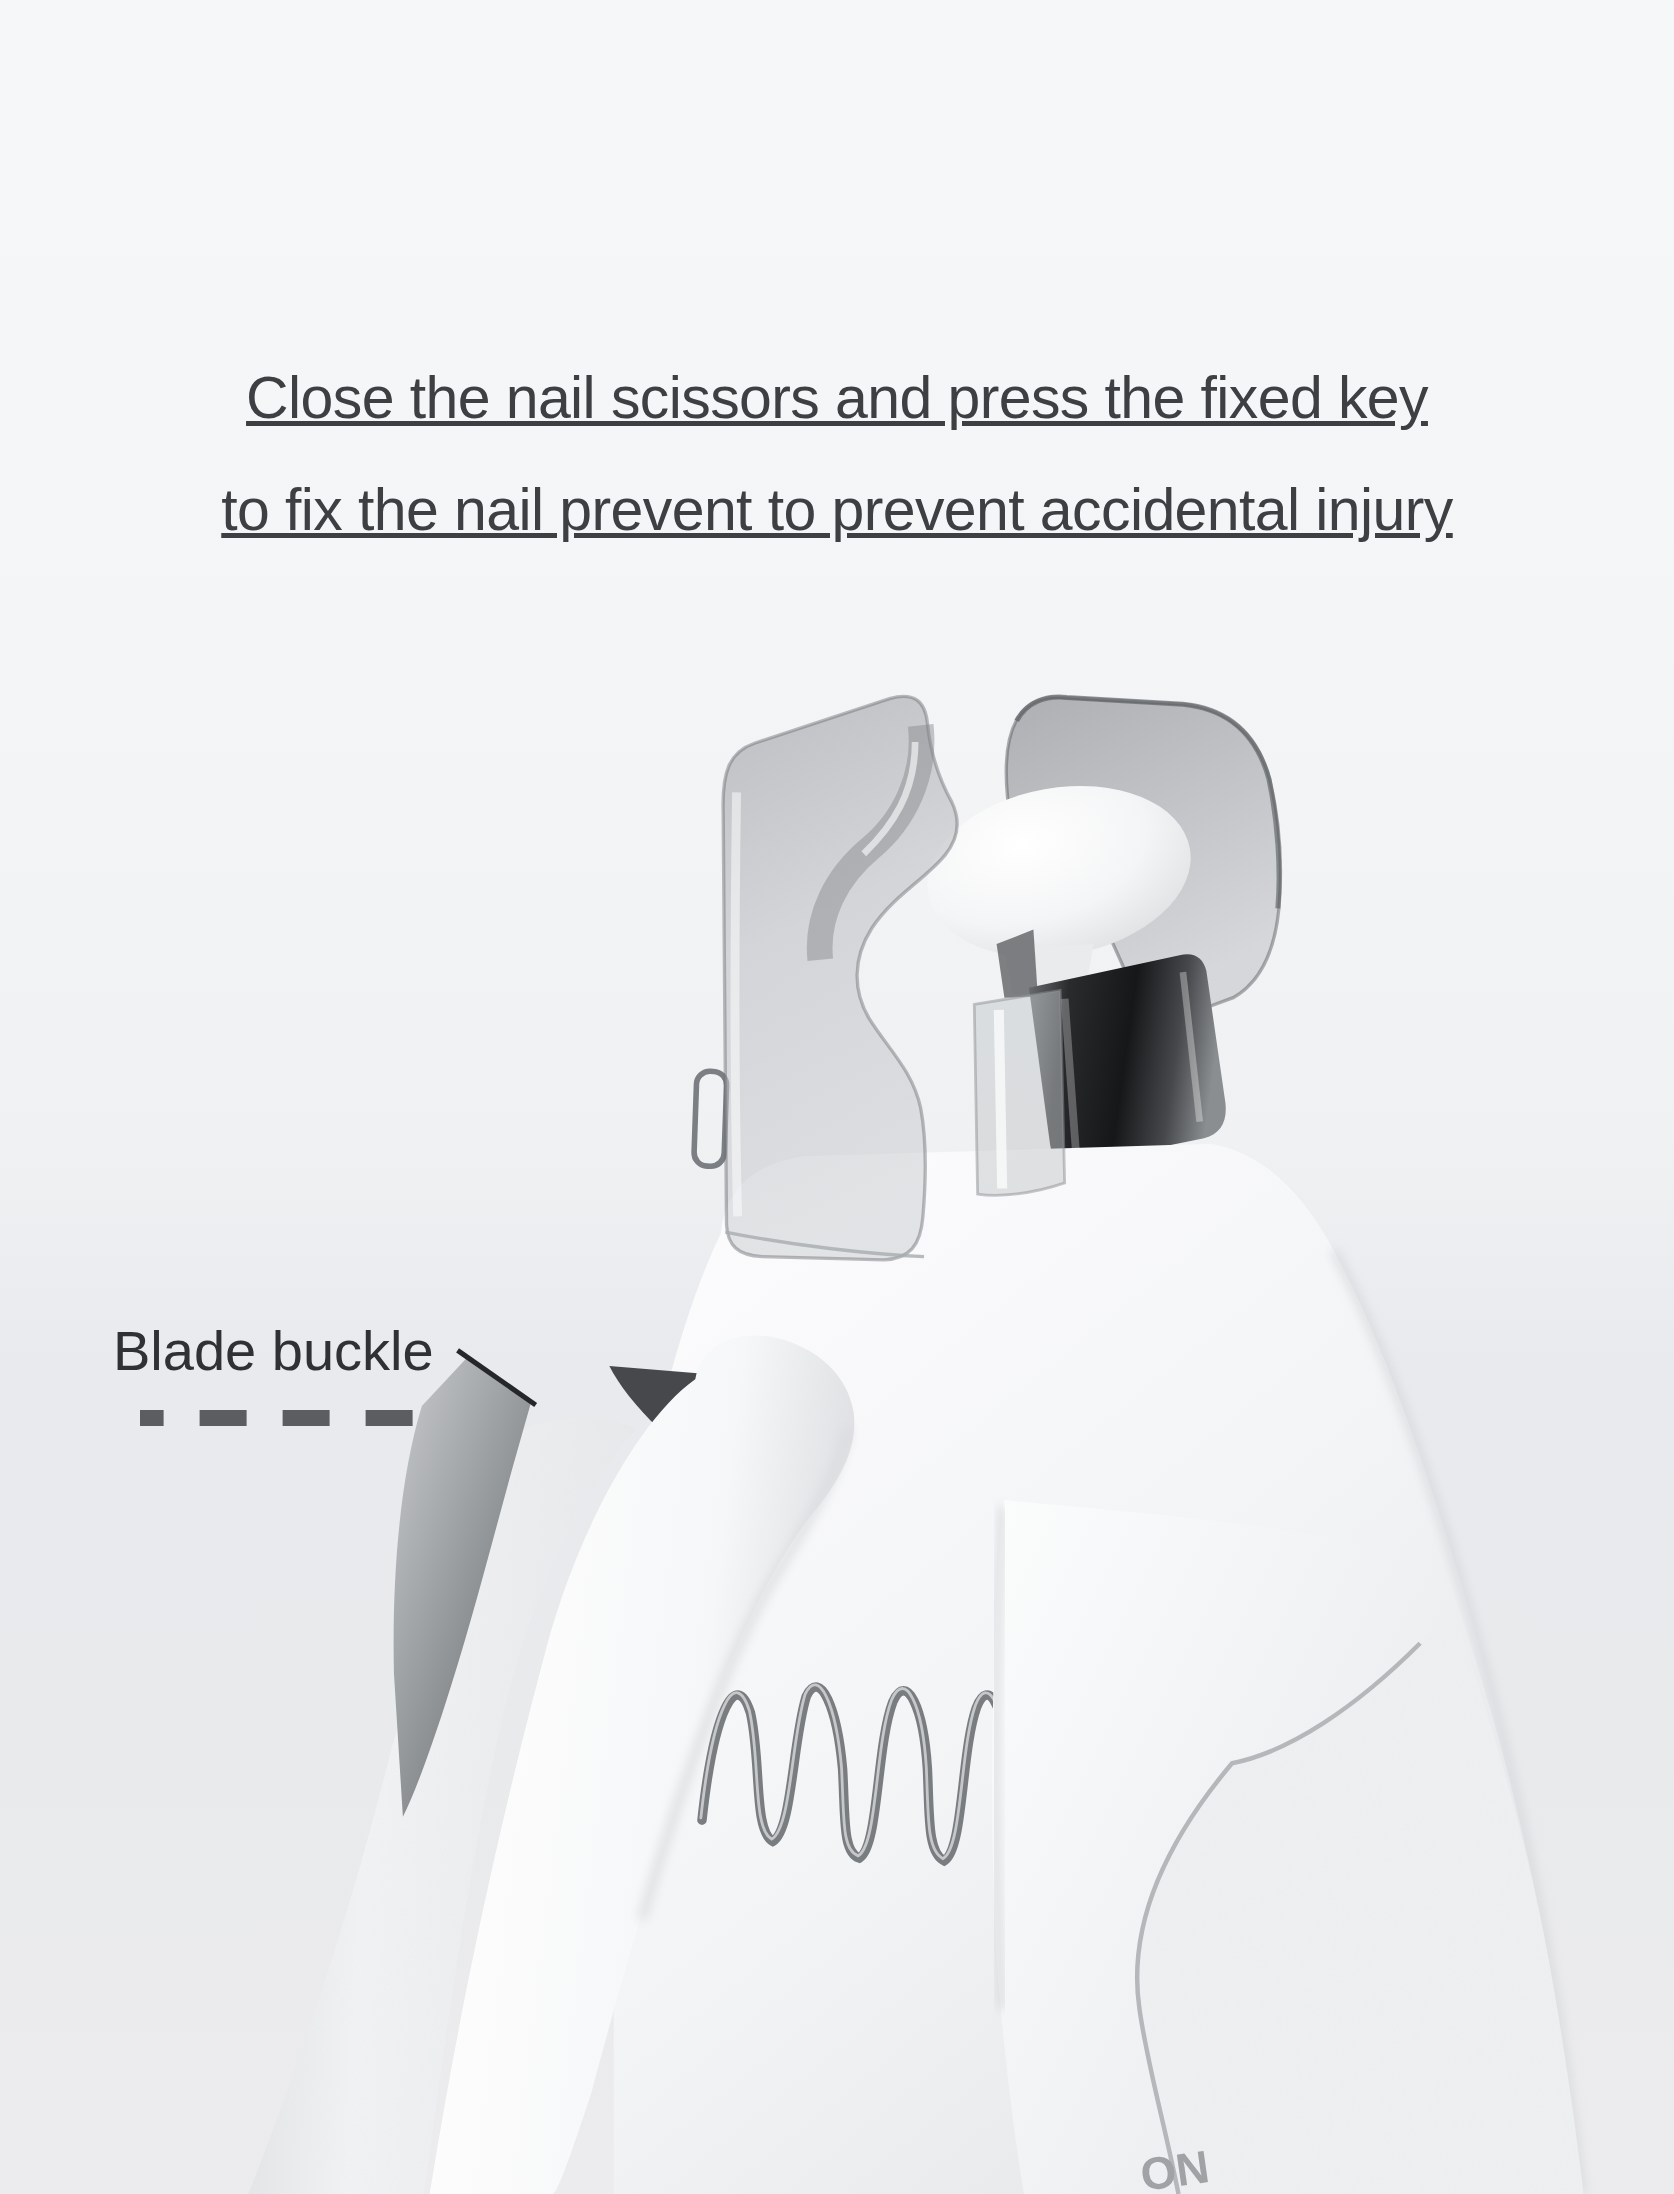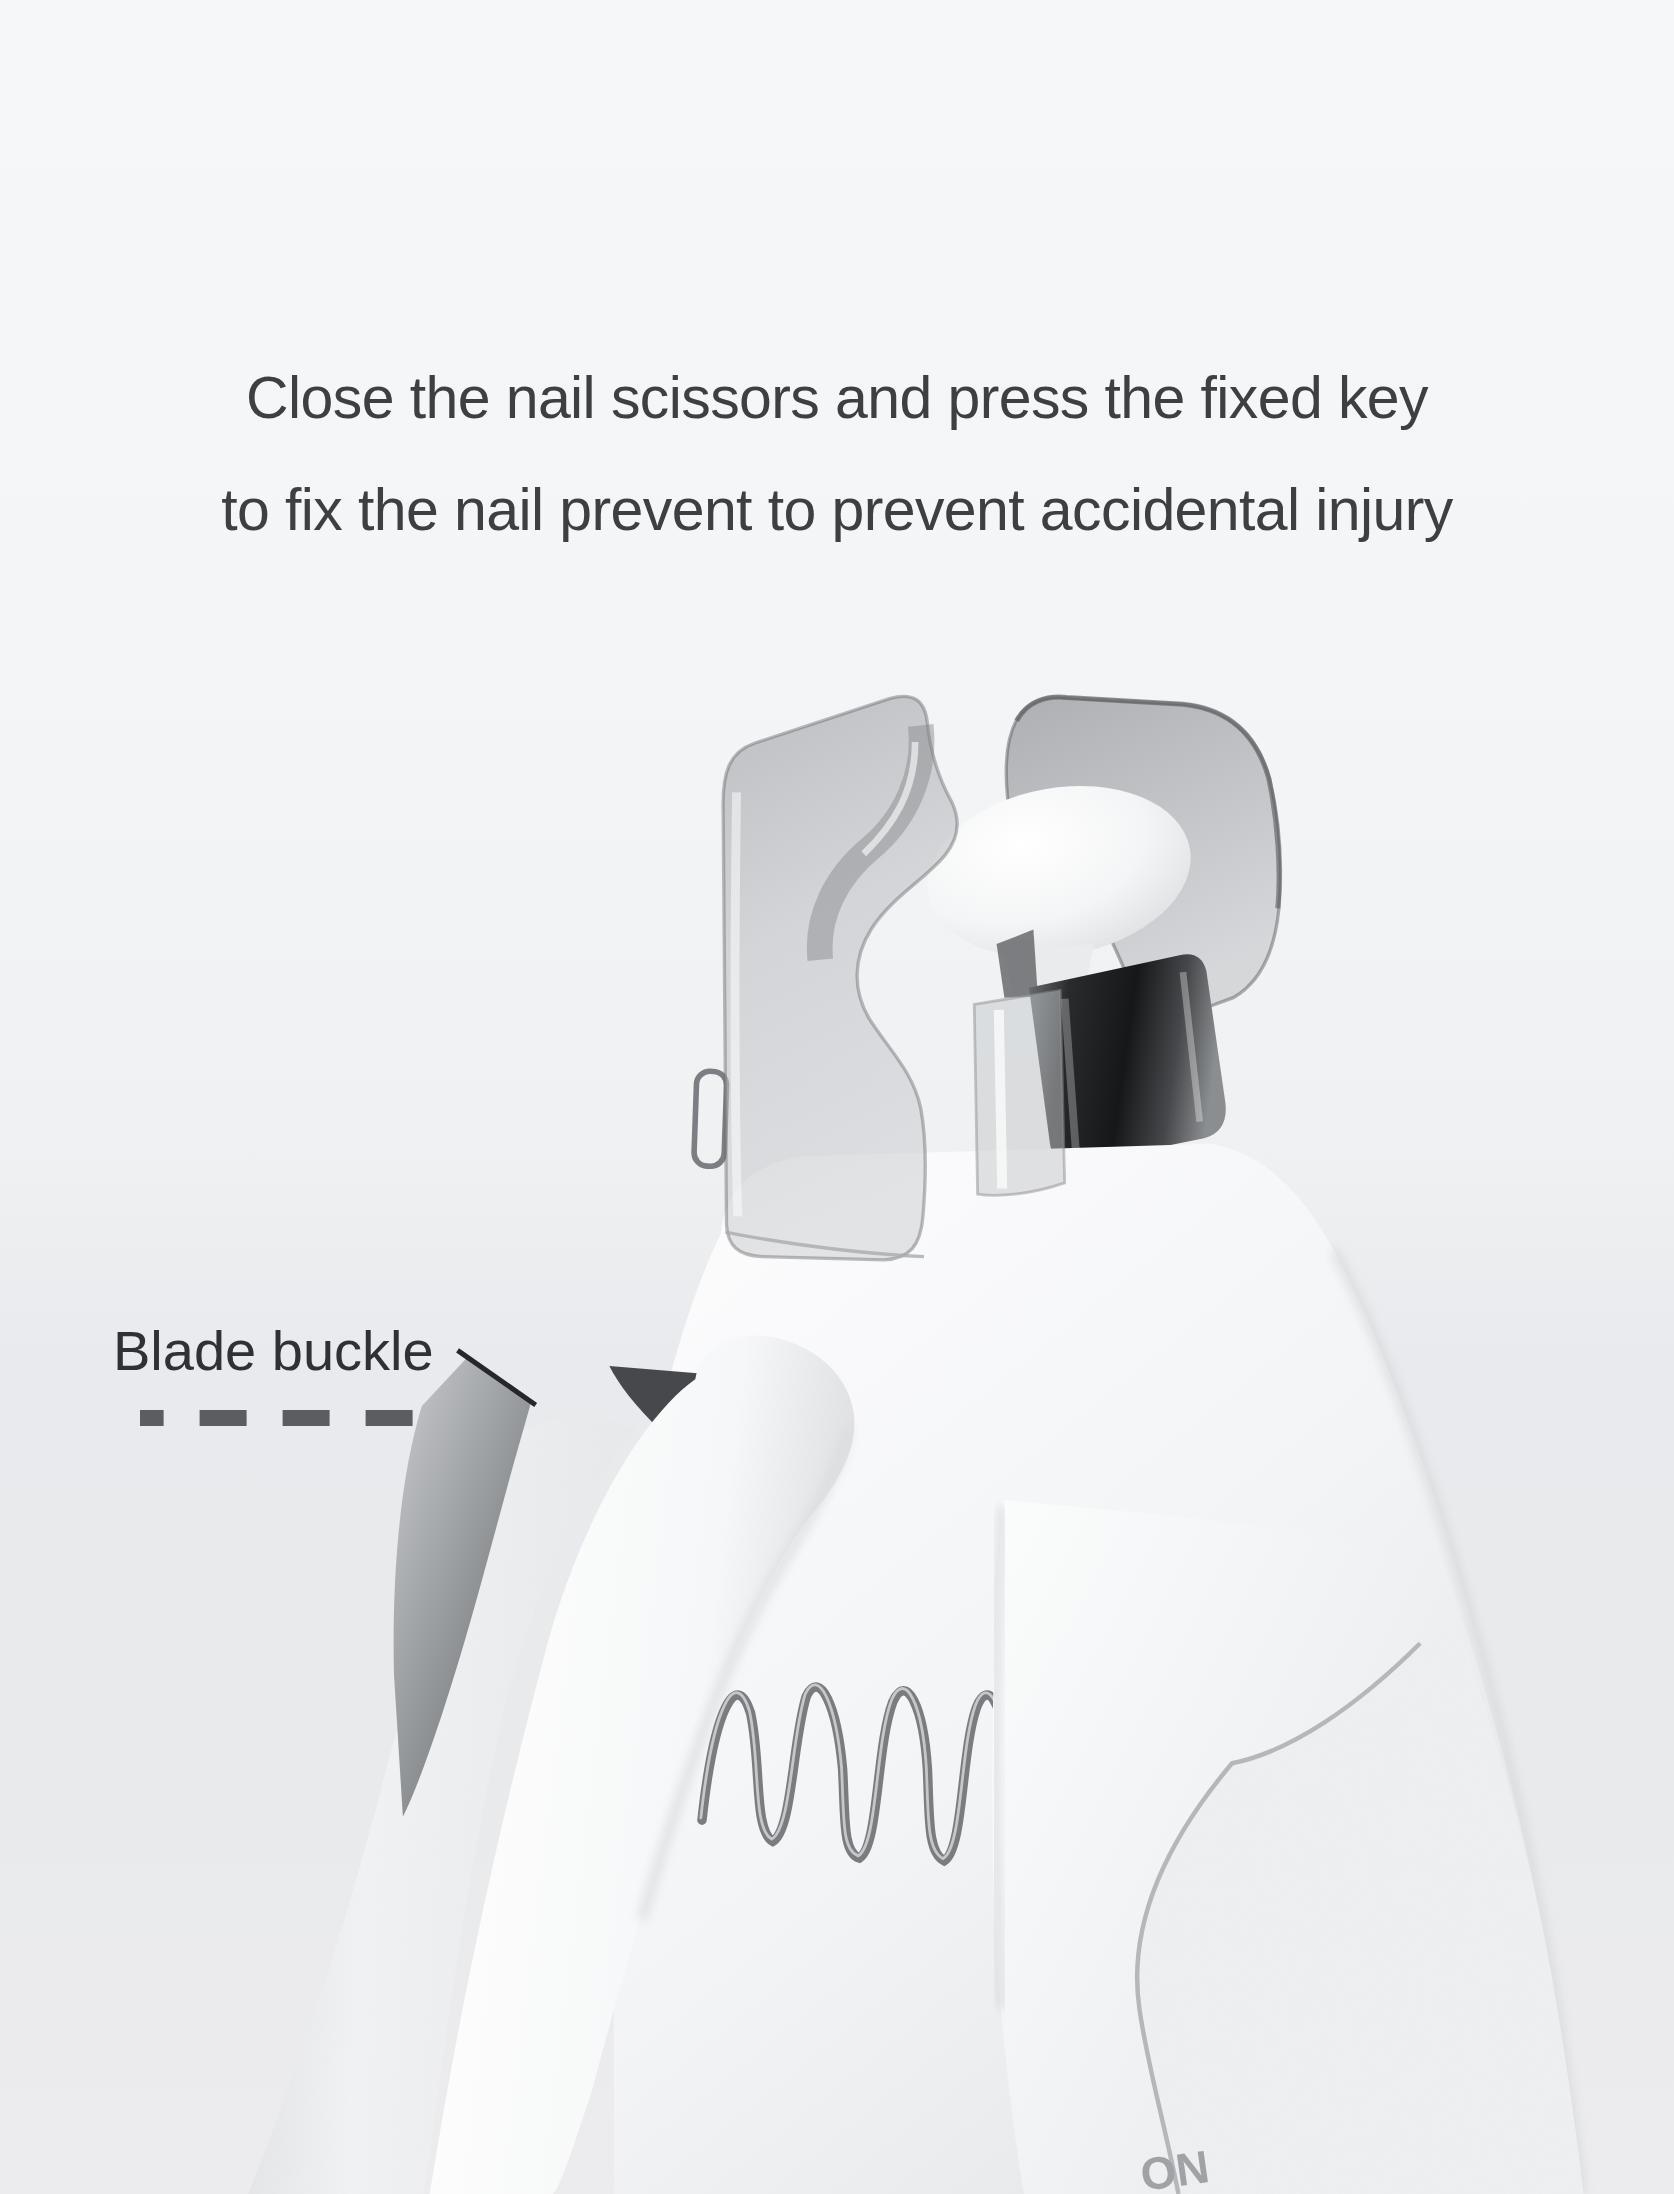--- a/index.html
+++ b/index.html
@@ -13,21 +13,21 @@
   .headline{
     position:absolute;top:200px;left:0;width:100%;
     display:flex;justify-content:center;align-items:baseline;
     font-size:99px;font-weight:bold;letter-spacing:-1.1px;
     color:#3a3a3c;line-height:1;white-space:nowrap;
   }
   .headline .gap{display:inline-block;width:78px;}
   .subtitle{
     position:absolute;top:342px;left:0;width:100%;
     text-align:center;font-size:59px;letter-spacing:-0.6px;
-    color:#3e3f42;line-height:112px;white-space:nowrap;
+    color:#3e3f42;line-height:112px;white-space:nowrap;text-decoration:underline;
   }
   .callout-label{
     position:absolute;left:113px;top:1323px;
     font-size:56px;color:#2f3134;line-height:1;white-space:nowrap;
   }
   .callout-dashes{
     position:absolute;left:140px;top:1410px;width:325px;height:15.6px;
     background:repeating-linear-gradient(90deg,#5b5d61 0 47px,transparent 47px 83px);
     background-position:-23.4px 0;
   }

